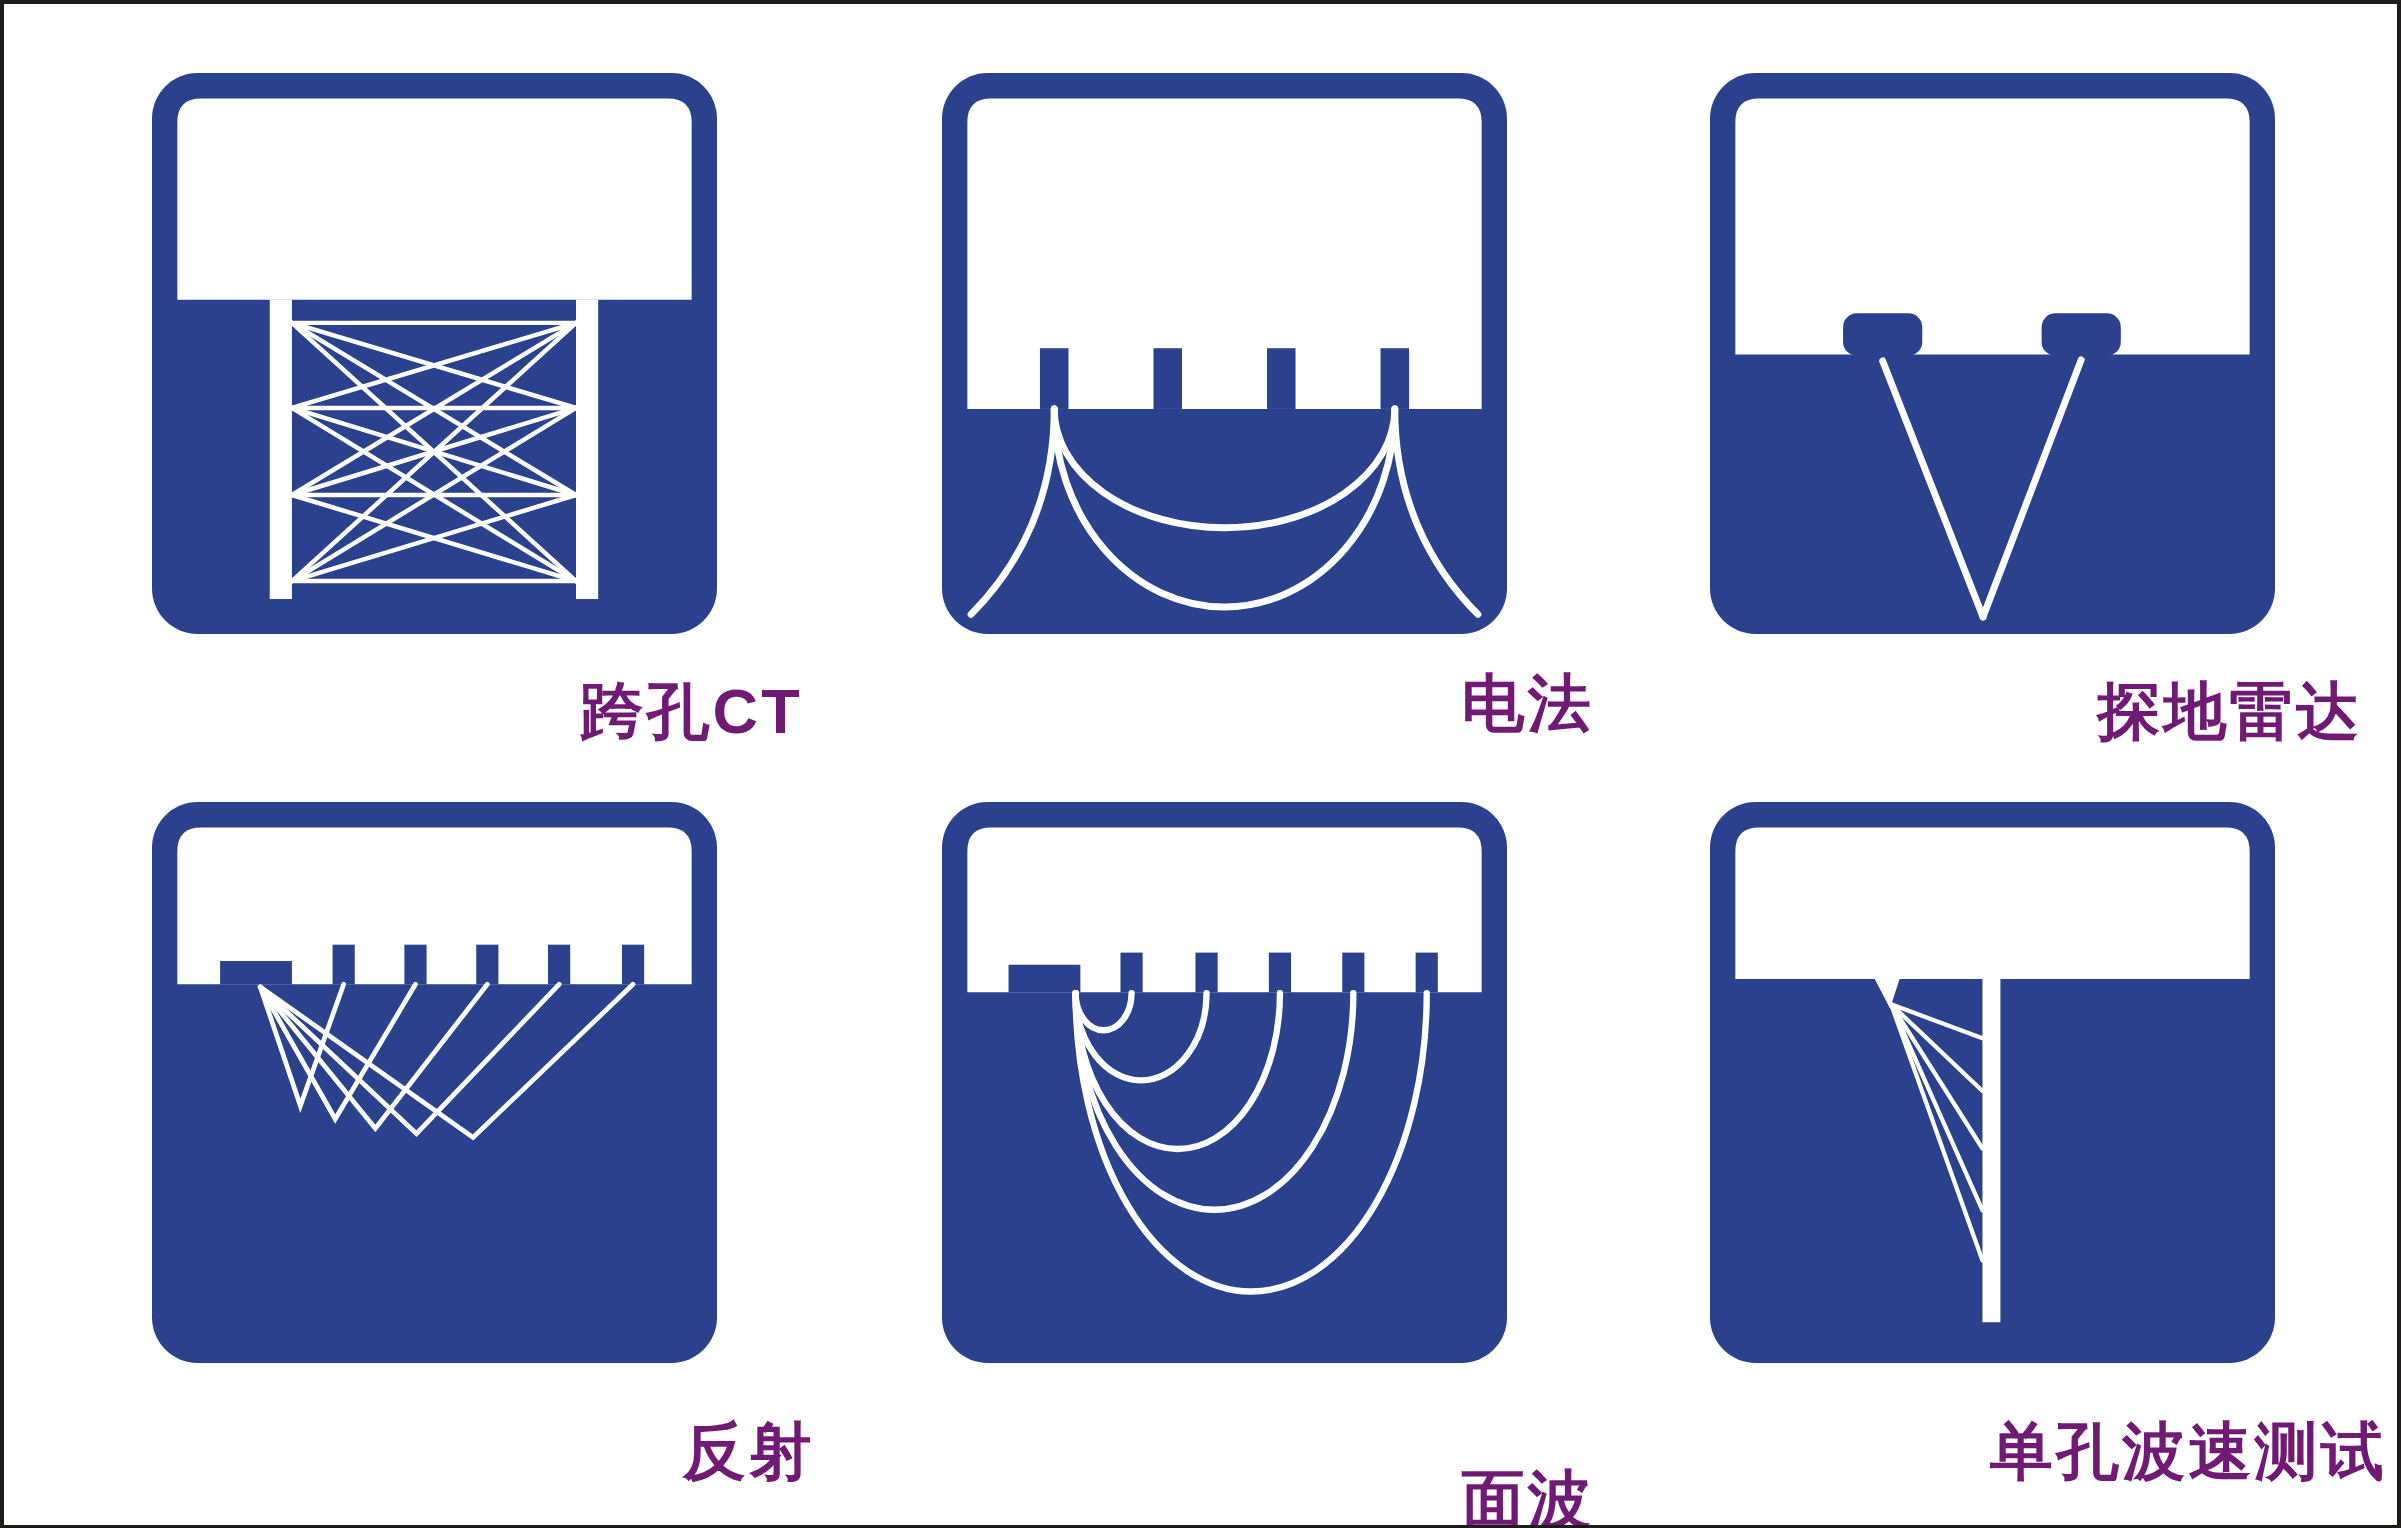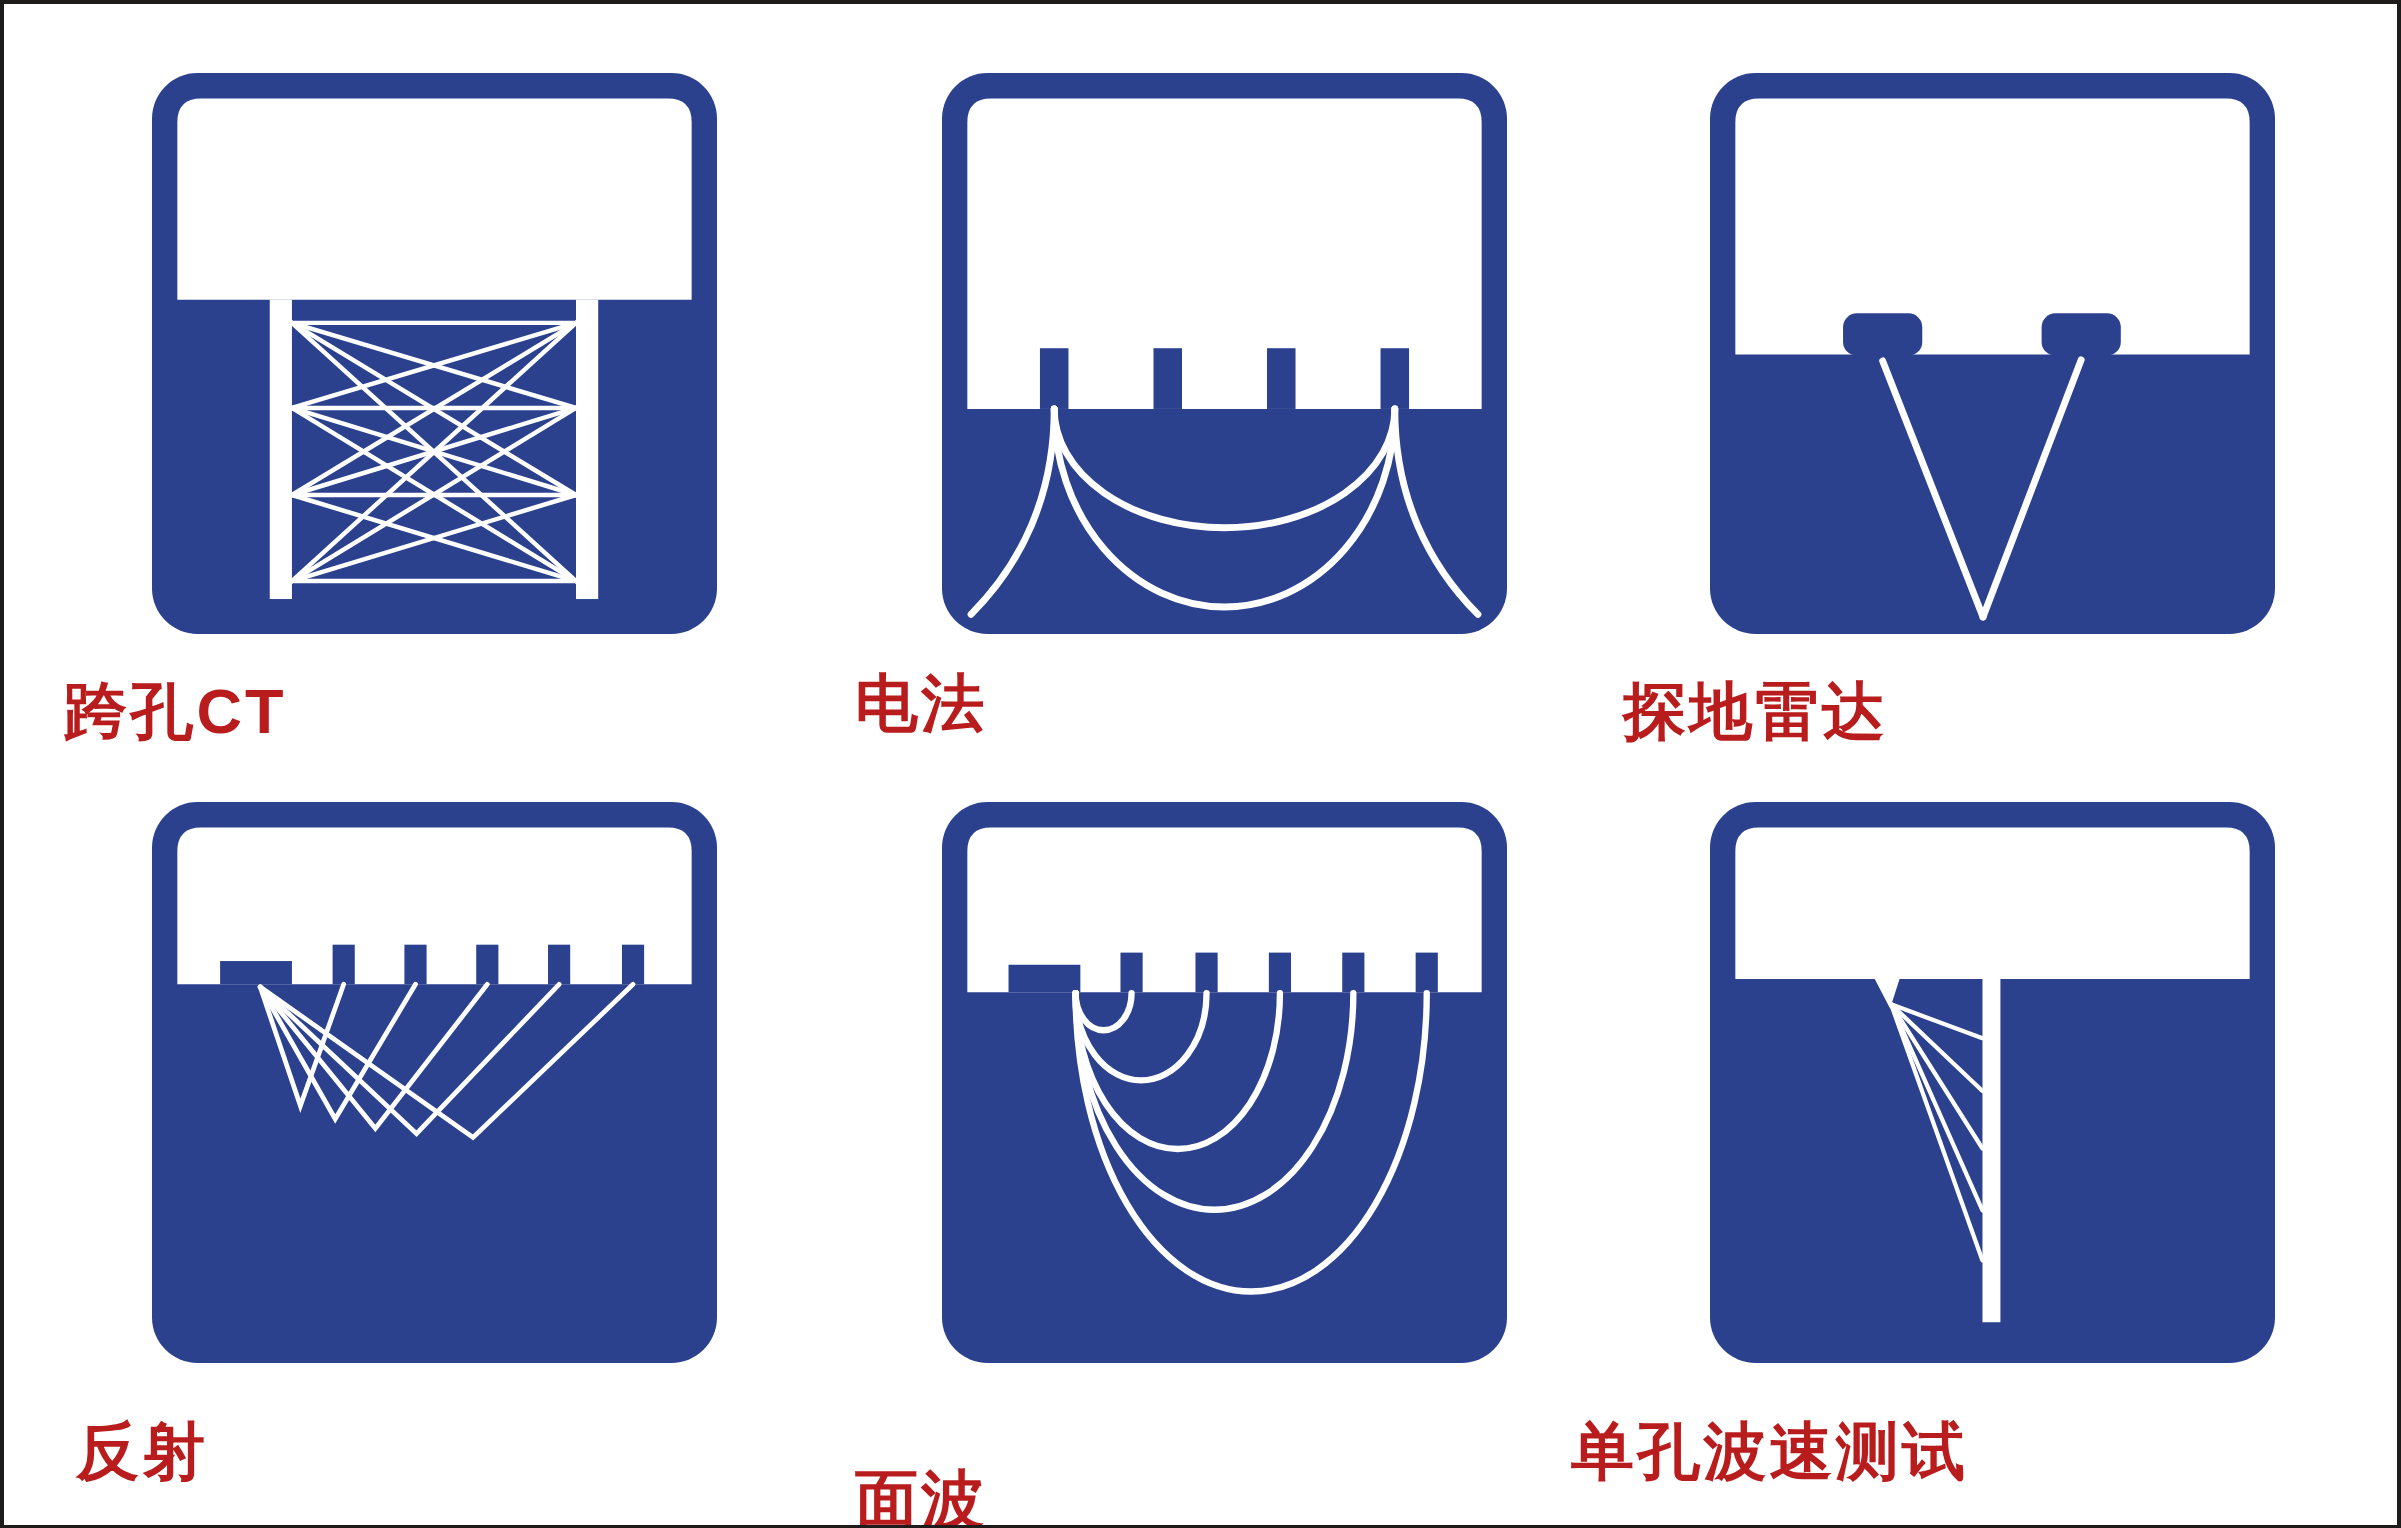--- a/index.html
+++ b/index.html
@@ -13,25 +13,25 @@
   .frame{
     position:absolute;inset:0;
     border:4.2px solid #1e1c1a;
     pointer-events:none;
   }
   .icon-card{position:absolute;width:565px;height:561px;}
   .icon-card svg{display:block;width:100%;height:100%;}
   .icon-label{
     position:absolute;
     width:739px;
-    text-align:left;
+    text-align:right;
     font-size:63px;
     font-weight:bold;
     letter-spacing:3.2px;
-    color:#b91c1c;
+    color:#701a75;
     line-height:71px;
     white-space:nowrap;
   }
 </style>
 </head>
 <body>
 
 <div class="canvas">
   <div id="cells">
       <div class="icon-card" style="left: 152px; top: 73px;">
@@ -127,17 +127,17 @@
           <path d="M 48 93 Q 48 48 93 48 L 977 48 Q 1022 48 1022 93 L 1022 335 L 48 335 Z" fill="#ffffff"></path>
           <rect x="516" y="335" width="34" height="650" fill="#ffffff"></rect>
           <polygon points="312,335 359,335 341,391" fill="#ffffff"></polygon>
           <line x1="343" y1="383" x2="516" y2="447" stroke="#ffffff" stroke-width="8" stroke-linecap="round"></line>
           <line x1="343" y1="383" x2="516" y2="547" stroke="#ffffff" stroke-width="8" stroke-linecap="round"></line>
           <line x1="343" y1="383" x2="516" y2="656" stroke="#ffffff" stroke-width="8" stroke-linecap="round"></line>
           <line x1="343" y1="383" x2="516" y2="773" stroke="#ffffff" stroke-width="8" stroke-linecap="round"></line>
           <line x1="343" y1="383" x2="516" y2="868" stroke="#ffffff" stroke-width="8" stroke-linecap="round"></line>
         </svg>
       </div>
-      <div class="icon-label" style="left: 1571px; top: 1416px;">单孔波速测试</div>
+      <div class="icon-label" style="left: 1648px; top: 1416px;">单孔波速测试</div>
     </div>
   <div class="frame"></div>
 </div>
 
 
 </body></html>

